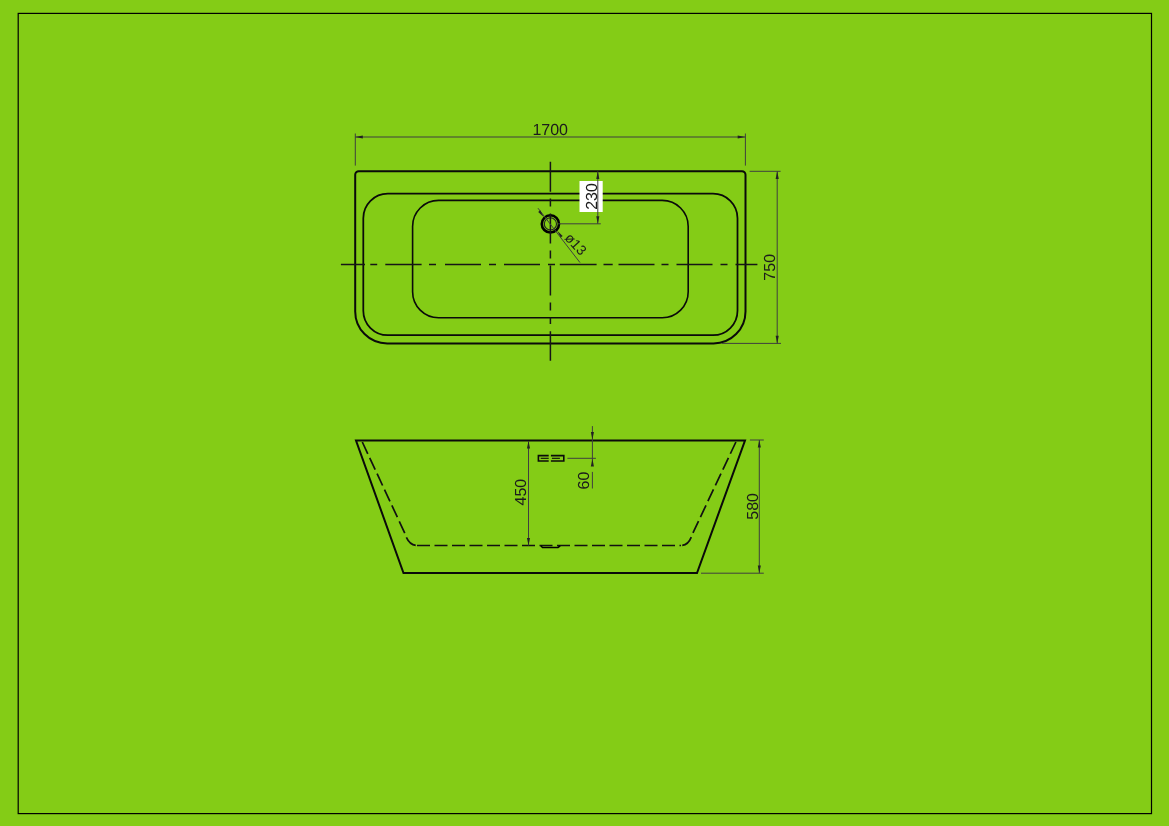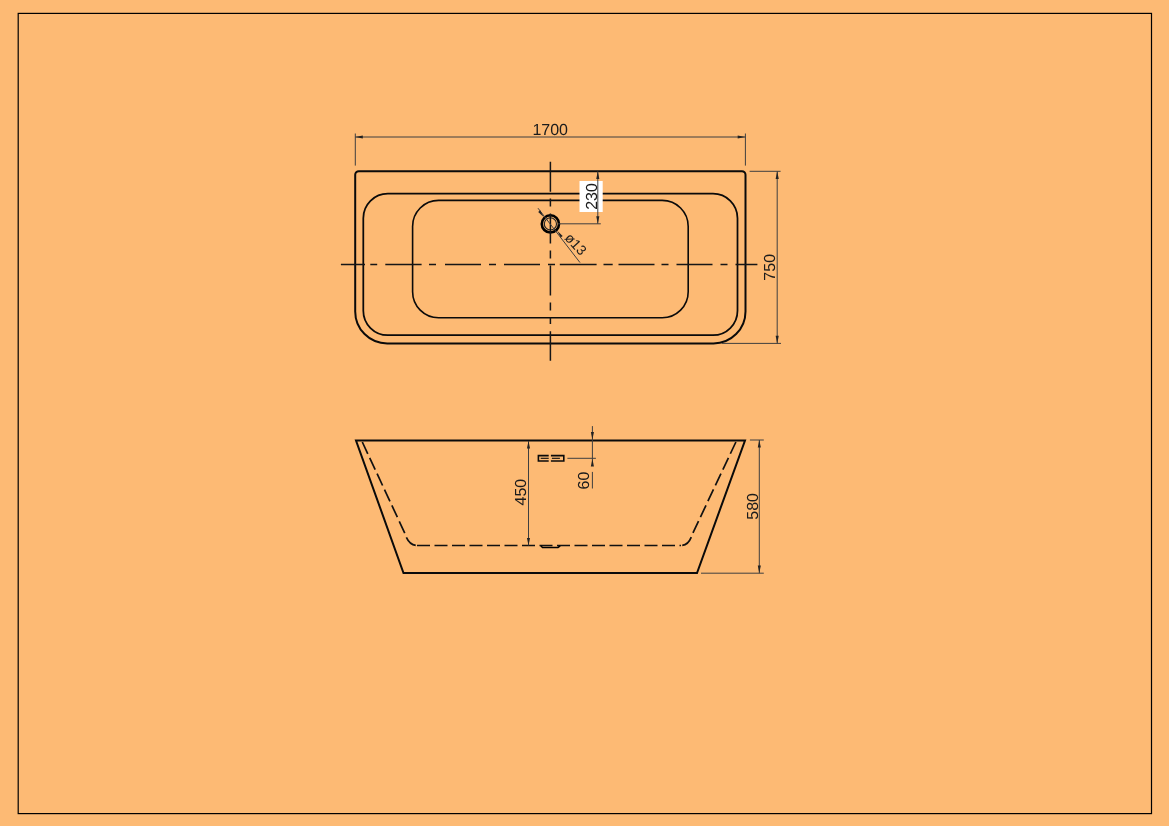--- a/index.html
+++ b/index.html
@@ -1,16 +1,16 @@
 <!DOCTYPE html>
 <html><head>
 <meta charset="utf-8">
 <style>
 html,body{margin:0;padding:0;background:#ffffff;}
-#page{width:1169px;height:826px;position:relative;background:#fdba74;font-family:"Liberation Sans",sans-serif;}
+#page{width:1169px;height:826px;position:relative;background:#84cc16;font-family:"Liberation Sans",sans-serif;}
 svg{position:absolute;left:0;top:0;}
 text{font-family:"Liberation Sans",sans-serif;fill:#1c1c1c;text-rendering:geometricPrecision;}
 </style>
 </head>
 <body>
 <div id="page">
 <svg width="1169" height="826" viewBox="0 0 1169 826">
 
 <rect x="18.2" y="13.4" width="1133.3" height="800.2" fill="none" stroke="#000000" stroke-width="1.2"></rect>
 

